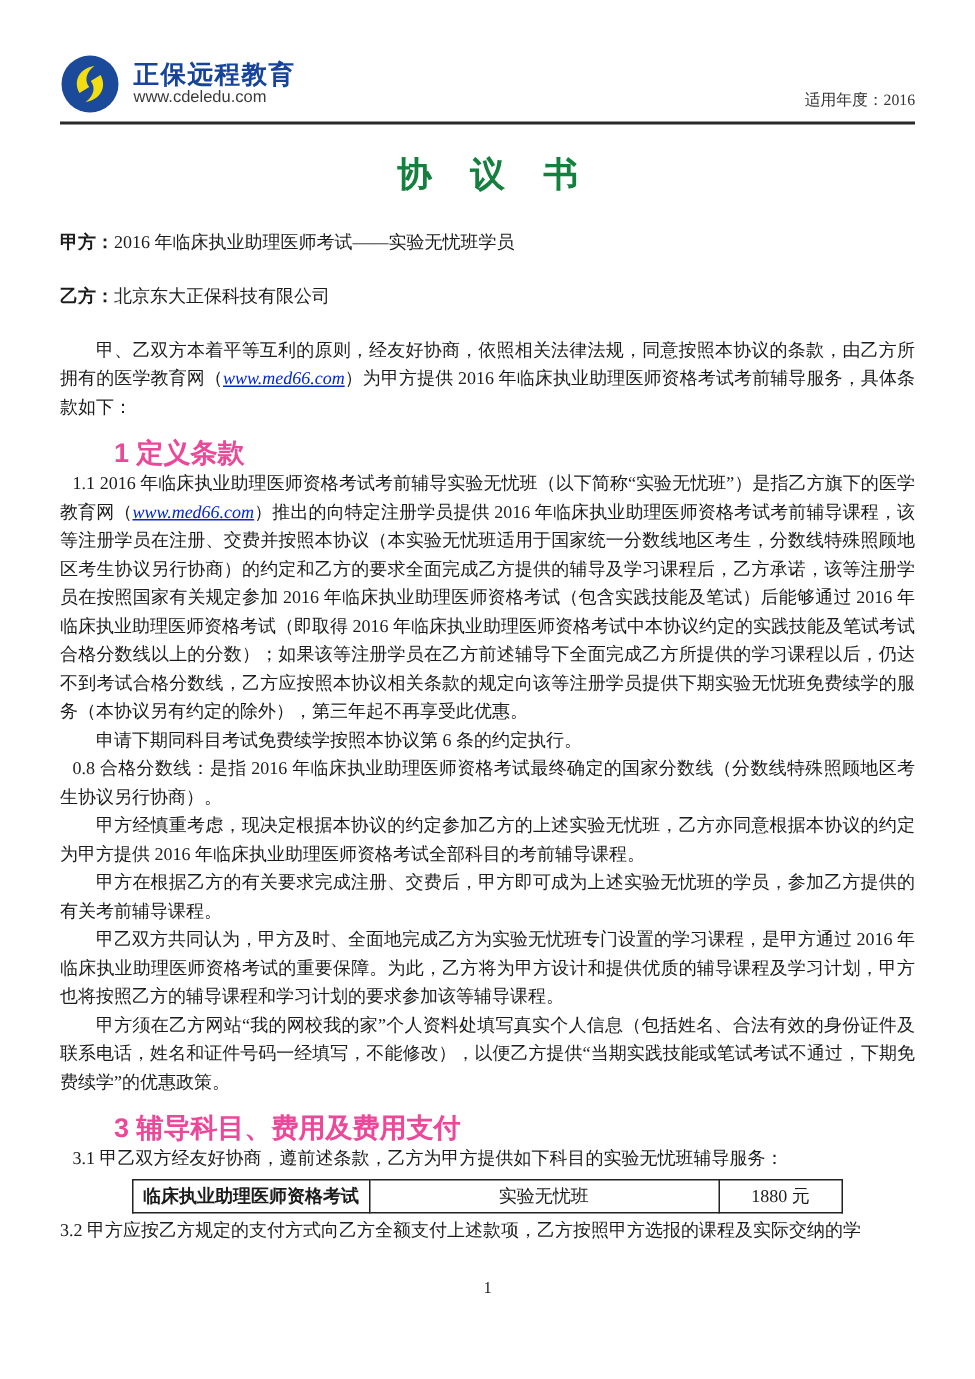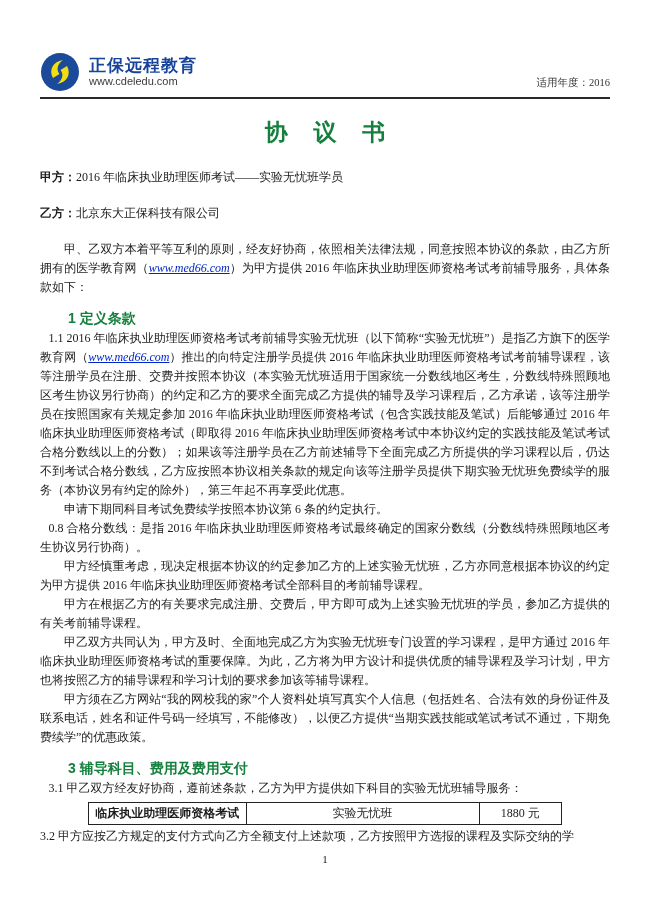--- a/index.html
+++ b/index.html
@@ -1,18 +1,18 @@
 <!DOCTYPE html>
 <html><head>
 <meta charset="utf-8">
 <style>
   html,body{margin:0;padding:0;background:#ffffff;}
   .page{
     width:650px;height:919px;background:#fff;position:relative;
-    box-sizing:border-box;padding:52px 40px 0 40px;overflow:hidden;
+    box-sizing:border-box;padding:36px 40px 0 40px;overflow:hidden;
     font-family:"Liberation Serif","DejaVu Serif",serif;color:#1c1c1c;
   }
   
   .hdr{display:flex;justify-content:space-between;align-items:flex-end;
        border-bottom:2px solid #2a2a2a;padding-bottom:5px;}
   .brand{display:flex;align-items:center;gap:9px;}
   .brand-logo{width:40px;height:40px;flex:0 0 auto;}
   .brand-text{display:flex;flex-direction:column;line-height:1.15;}
   .brand-name{font-family:"Liberation Sans","DejaVu Sans",sans-serif;
               font-weight:bold;font-size:17px;color:#17449a;letter-spacing:1px;}
@@ -22,22 +22,22 @@
         font-size:10.5px;color:#333;padding-bottom:2px;}
   
   .doc-title{text-align:center;font-size:23px;font-weight:bold;
              letter-spacing:10px;margin:18px 0 20px 10px;color:#15803d;}
   
   .party{font-size:12px;line-height:19px;margin:0 0 17px 0;}
   p.t{font-size:12px;line-height:19px;margin:0;text-align:justify;}
   .ind2{text-indent:2em;}
   .ind07{text-indent:0.7em;}
   .sec-h{font-family:"Liberation Sans","DejaVu Sans",sans-serif;
-         font-weight:bold;font-size:14px;line-height:19px;
-         text-indent:2em;margin:12px 0 1px 0;color:#15803d;}
+         font-weight:bold;font-size:18px;line-height:19px;
+         text-indent:2em;margin:12px 0 1px 0;color:#ec4899;}
   .b{font-weight:bold;font-family:"Liberation Sans","DejaVu Sans",sans-serif;}
   a.lnk{color:#0026cc;text-decoration:underline;font-style:italic;}
   .intro-gap{margin-top:14px;}
   
   table.fee{border-collapse:collapse;margin:4px auto 2px auto;width:474px;
             font-size:12px;}
   table.fee td{border:1.5px solid #222;text-align:center;padding:0;}
   table.fee .r-h td{height:23px;font-weight:bold;
         font-family:"Liberation Sans","DejaVu Sans",sans-serif;}
   table.fee .r-d td{height:21px;}

